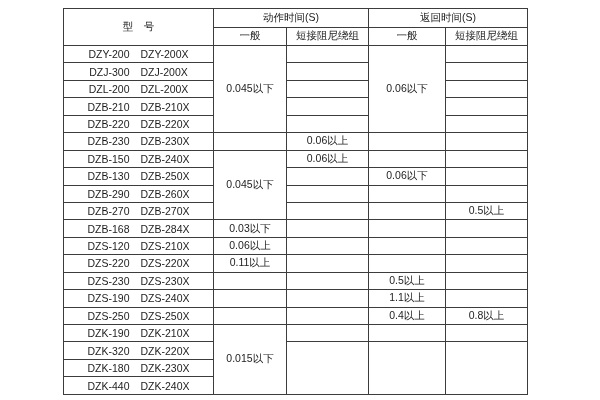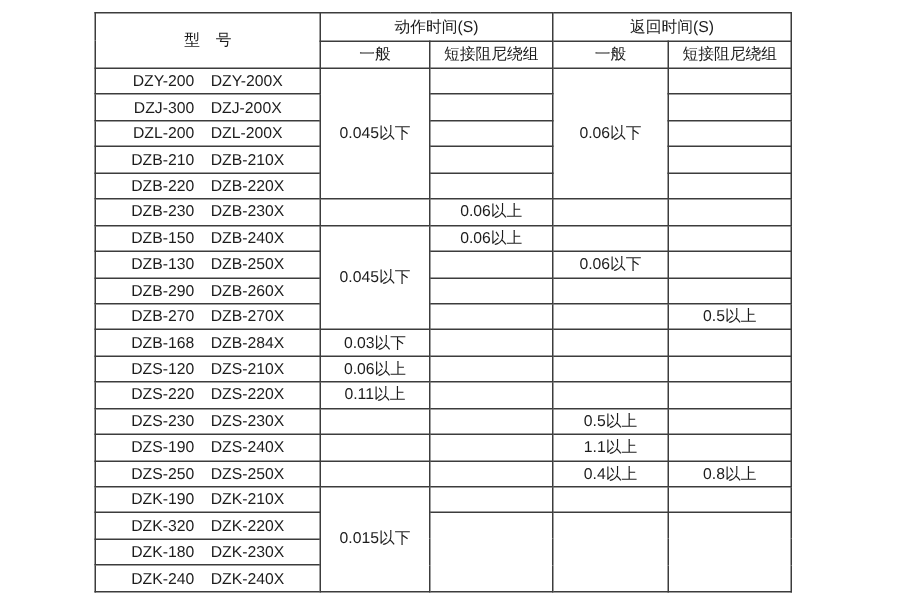--- a/index.html
+++ b/index.html
@@ -296,20 +296,20 @@
             <div class="pair">
               <span>DZK-180</span>
               <span>DZK-230X</span>
             </div>
           </td>
       </tr>
 
       <tr class="drow">
         <td>
             <div class="pair">
-              <span>DZK-240</span>
+              <span>DZK-440</span>
               <span>DZK-240X</span>
             </div>
           </td>
       </tr>
     </tbody>
   </table>
 </div>
 
 </body></html>

